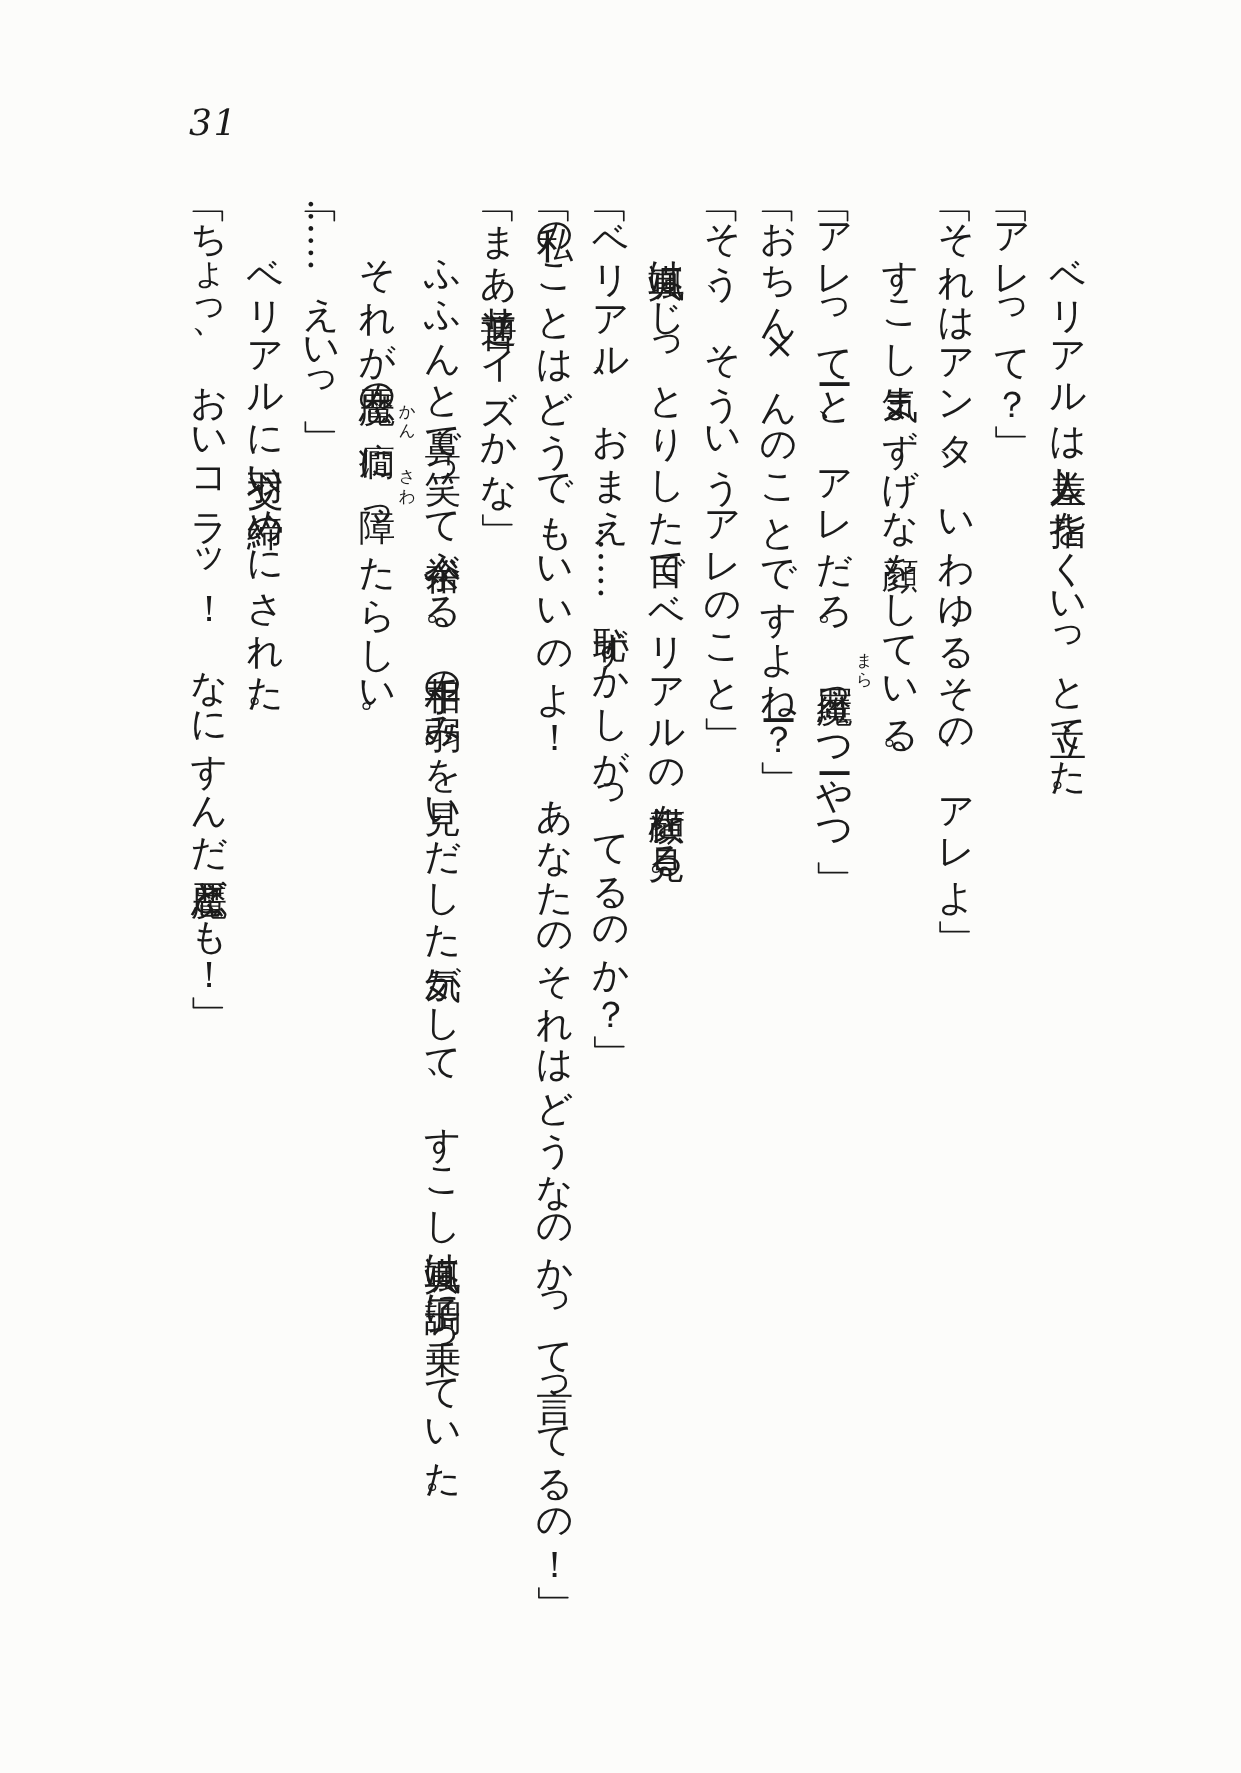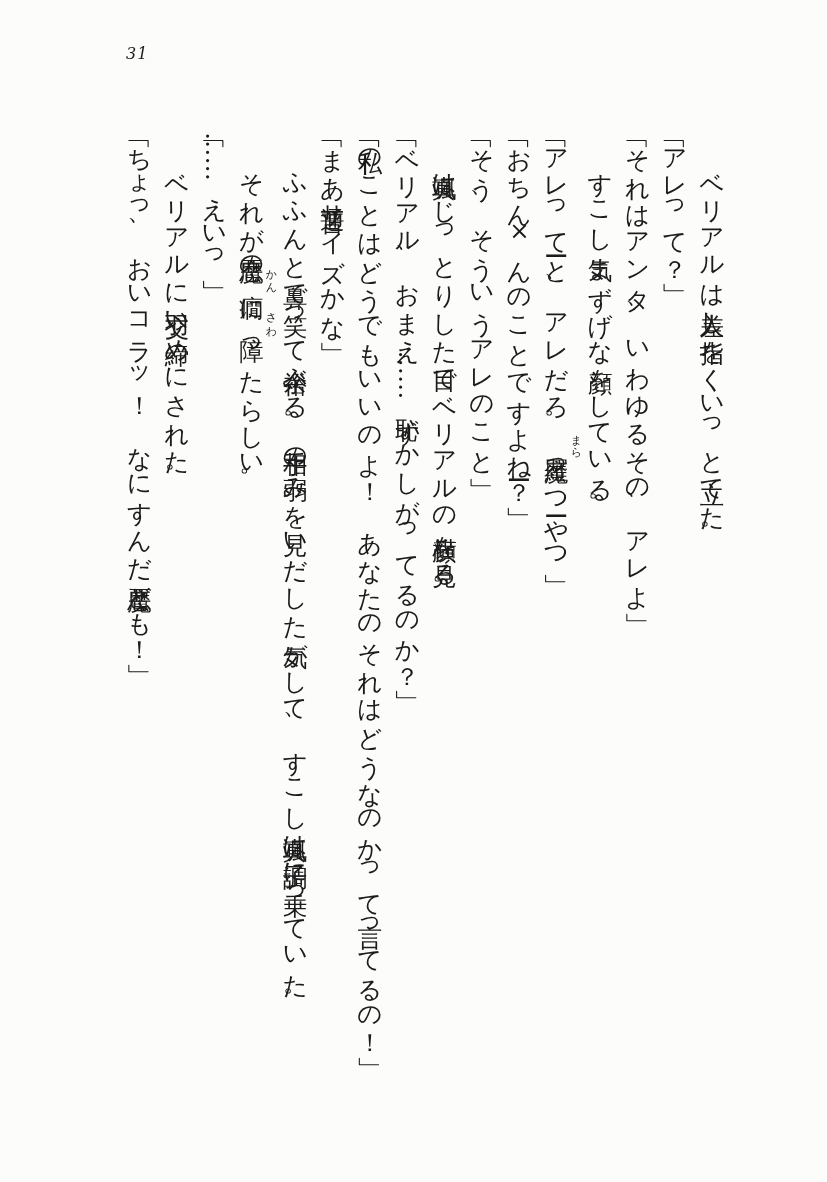--- a/index.html
+++ b/index.html
@@ -14,23 +14,23 @@
     color: var(--ink, #1b1b1b);
     font-family: "DejaVu Serif", "Liberation Serif", serif;
     position: relative;
   }
   .book-page {
     position: absolute;
     inset: 0;
   }
   .page-number {
     position: absolute;
-    top: 44px;
+    top: 68px;
     left: 126px;
-    font-size: 16px;
+    font-size: 24px;
     font-style: italic;
     letter-spacing: 1px;
     color: var(--ink, #1b1b1b);
   }
   .text-block {
     position: absolute;
     top: 132px;
     right: 96px;
     width: 636px;
     height: 932px;

